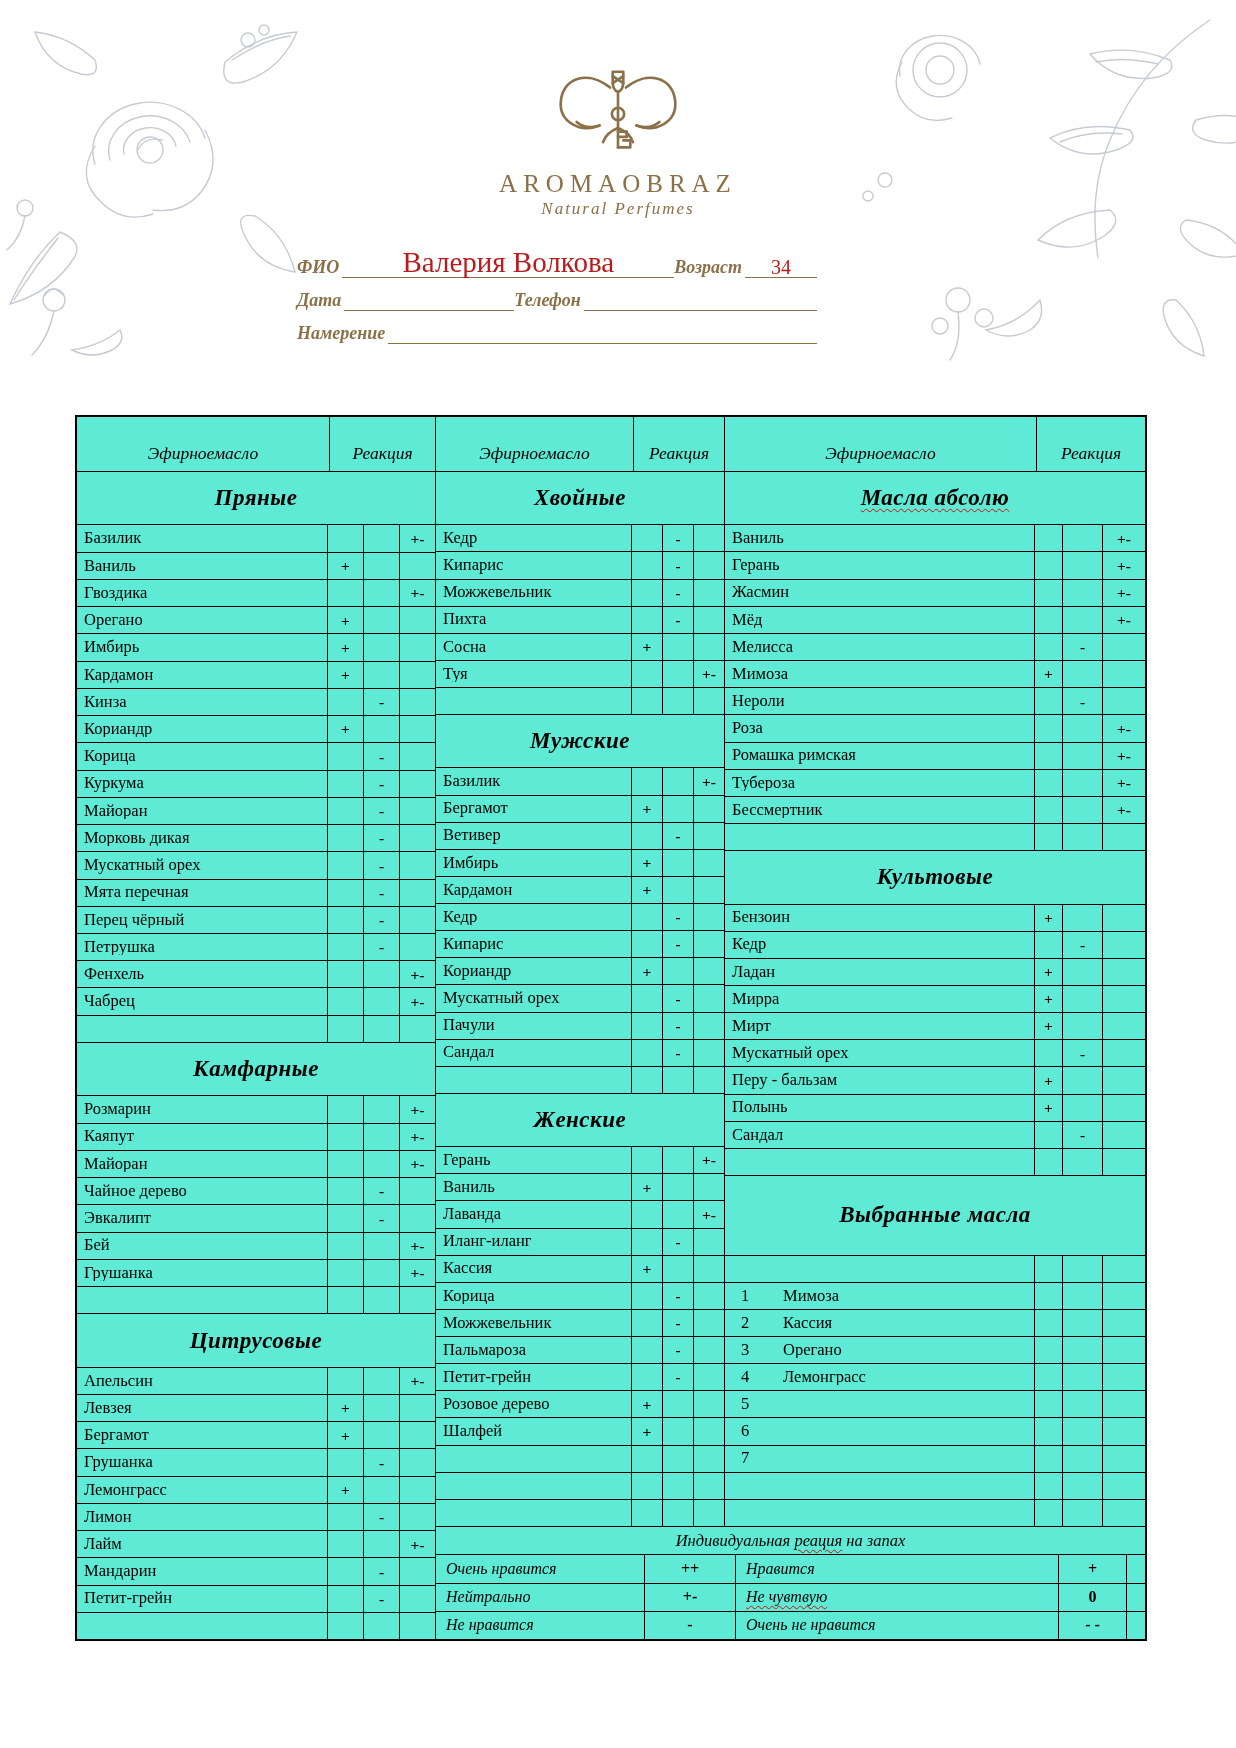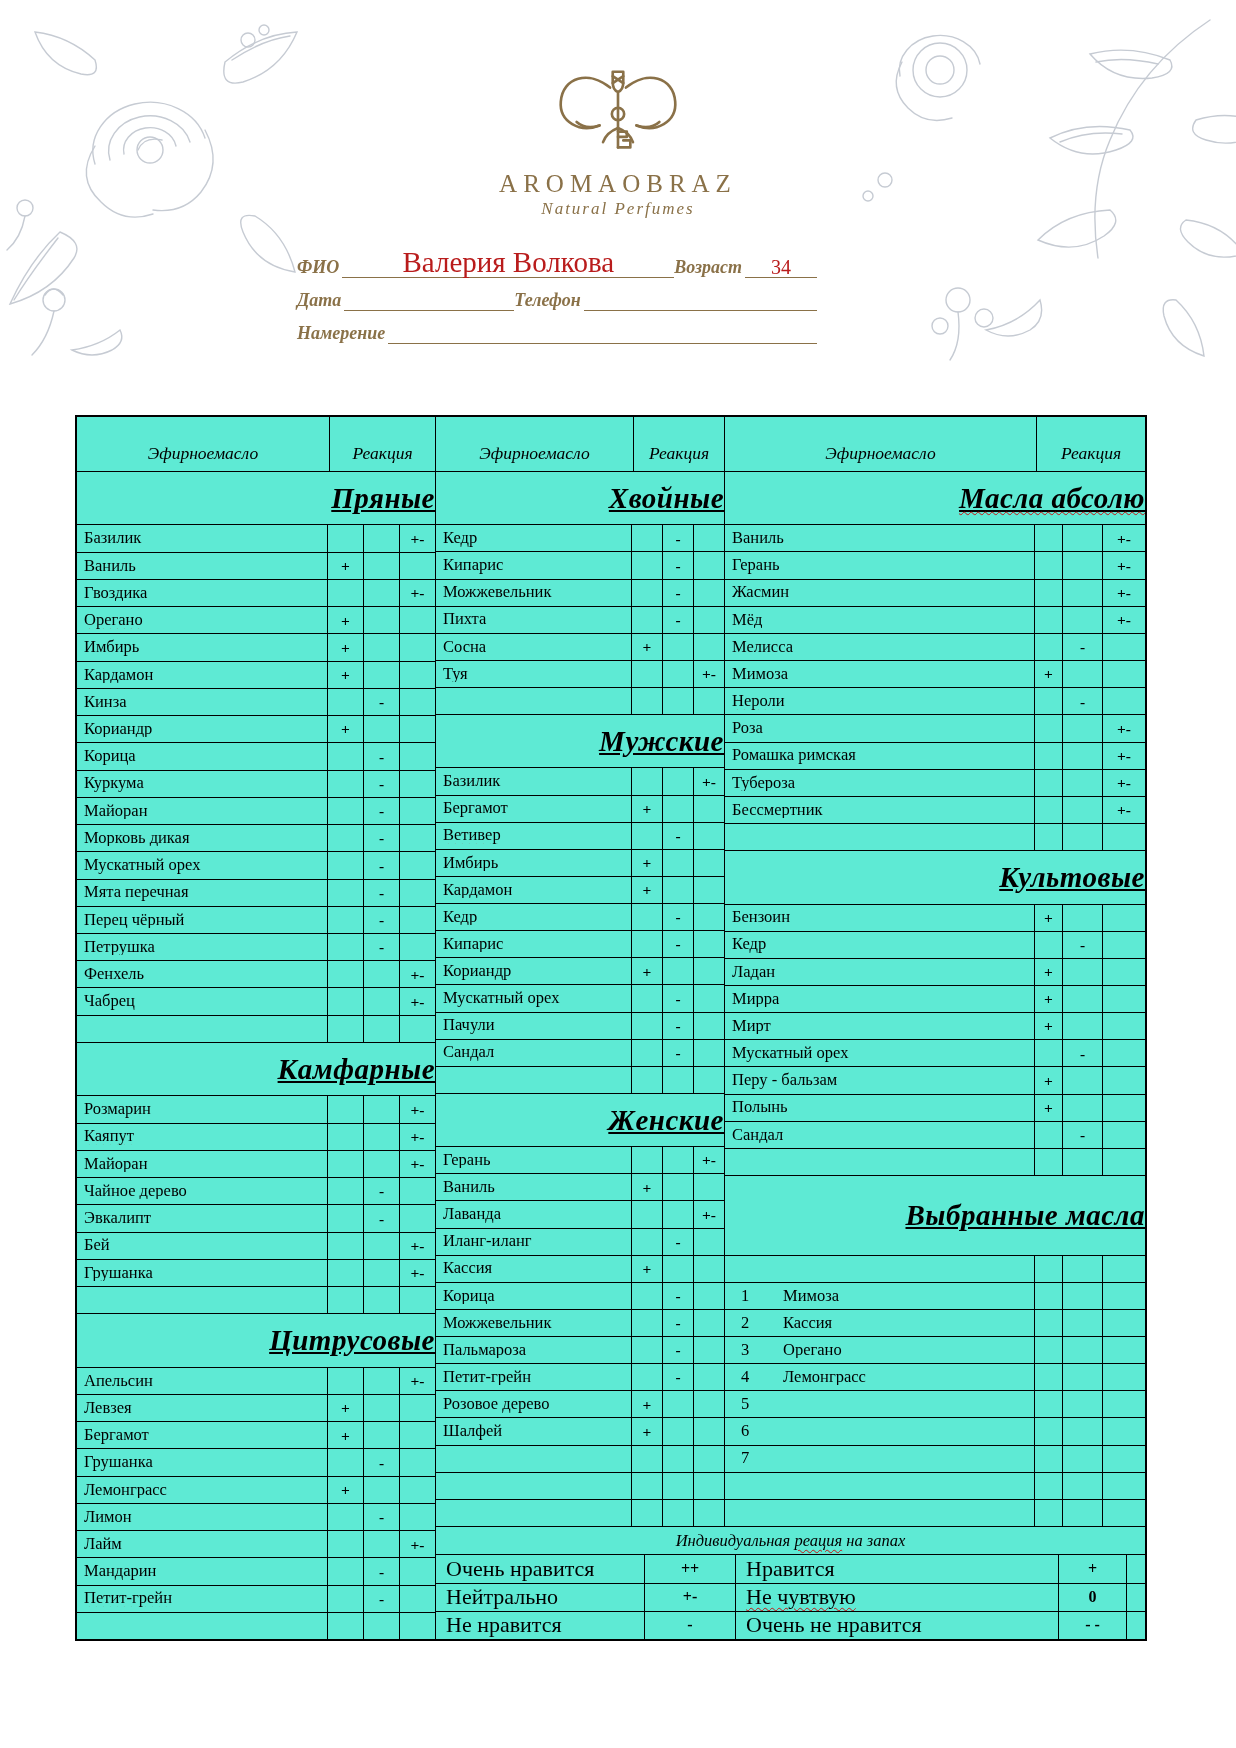--- a/index.html
+++ b/index.html
@@ -40,36 +40,36 @@
   .g3{flex:1;border-left:1px solid #000;}
   .ghead{height:54px;flex:none;border-bottom:1px solid #000;display:flex;}
   .gh-oil{flex:1;display:flex;align-items:flex-end;justify-content:center;font-style:italic;font-size:17.5px;padding-bottom:7px;}
   .gh-re{display:flex;align-items:flex-end;justify-content:center;font-style:italic;font-size:17.5px;padding-bottom:7px;border-left:1px solid #000;}
   .g1 .gh-re{width:105px;}
   .g2 .gh-re{width:90px;}
   .g3 .gh-re{width:108px;}
   .rows{flex:1;display:flex;flex-direction:column;min-height:0;}
   .row{flex:1 1 0;border-top:1px solid #000;display:flex;align-items:center;min-height:0;}
   .rows > .row:first-child{border-top:none;}
-  .row.title{flex:2 1 0;justify-content:flex-end;font-weight:bold;font-style:italic;font-size:29px;letter-spacing:0.5px;text-decoration:underline;}
+  .row.title{flex:2 1 0;justify-content:center;font-weight:bold;font-style:italic;font-size:23px;letter-spacing:0.5px;}
   .oname{flex:1;padding-left:7px;font-size:16.5px;white-space:nowrap;overflow:hidden;line-height:1;}
   .sub{align-self:stretch;border-left:1px solid #000;display:flex;align-items:center;justify-content:center;font-weight:bold;font-size:15.5px;line-height:1;}
   .g1 .sub{width:35px;}
   .g2 .sub{width:30px;}
   .g3 .s1{width:27px;}
   .g3 .s2{width:39px;}
   .g3 .s3{width:42px;}
   .selnum{width:42px;padding-left:16px;font-size:16.5px;flex:none;line-height:1;}
   .selname{padding-left:0;}
 
   
   .legend{height:112px;flex:none;border-top:1px solid #000;display:flex;flex-direction:column;}
   .lg-title{flex:1;display:flex;align-items:center;justify-content:center;font-style:italic;font-size:16.5px;}
   .lg-row{flex:1;border-top:1px solid #000;display:flex;align-items:stretch;}
-  .lg-l1,.lg-l2{display:flex;align-items:center;padding-left:10px;font-size:22px;white-space:nowrap;overflow:hidden;}
+  .lg-l1,.lg-l2{display:flex;align-items:center;padding-left:10px;font-style:italic;font-size:16px;white-space:nowrap;overflow:hidden;}
   .lg-l1{width:198px;}
   .lg-v1{width:90px;border-left:1px solid #000;display:flex;align-items:center;justify-content:center;font-weight:bold;font-size:16px;}
   .lg-l2{width:312px;border-left:1px solid #000;}
   .lg-v2{width:67px;border-left:1px solid #000;display:flex;align-items:center;justify-content:center;font-weight:bold;font-size:16px;}
   .lg-pad{flex:1;border-left:1px solid #000;}
 
   
   .sp{text-decoration-line:underline;text-decoration-style:wavy;text-decoration-color:#c81414;text-decoration-thickness:1px;text-underline-offset:3px;}
 </style>
 </head>

